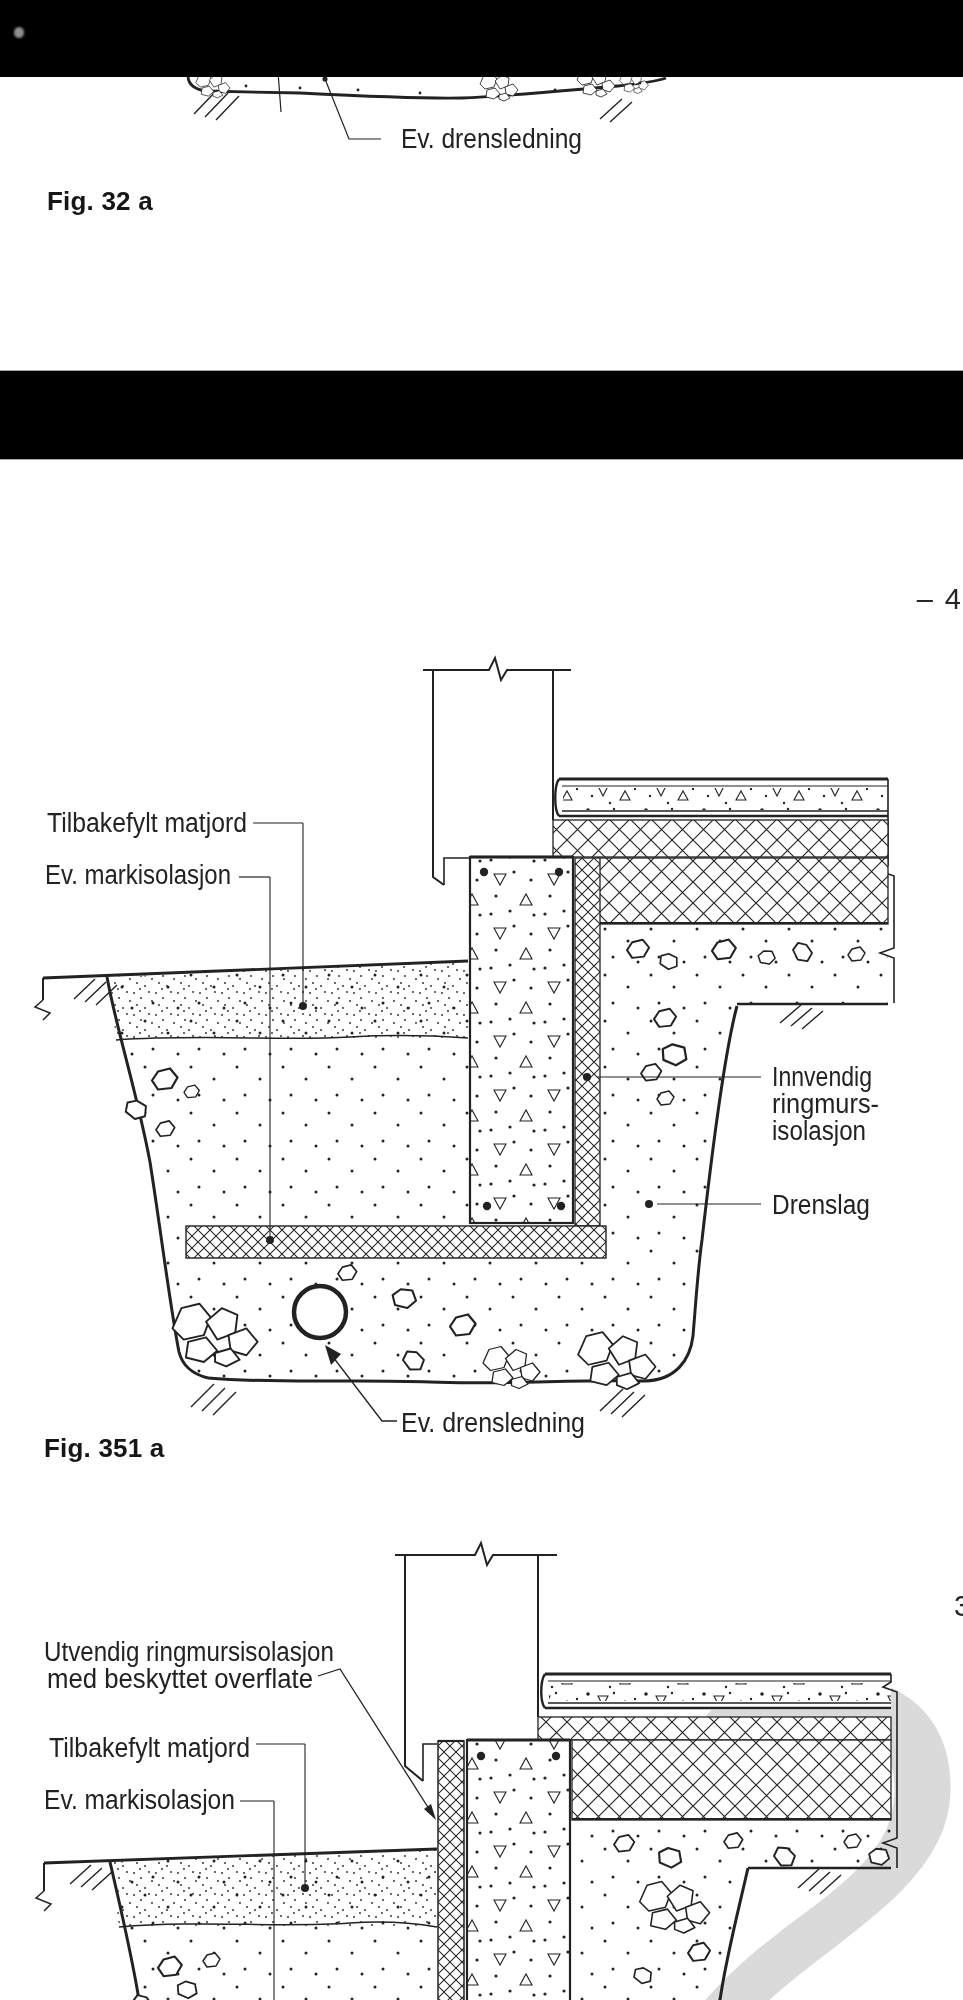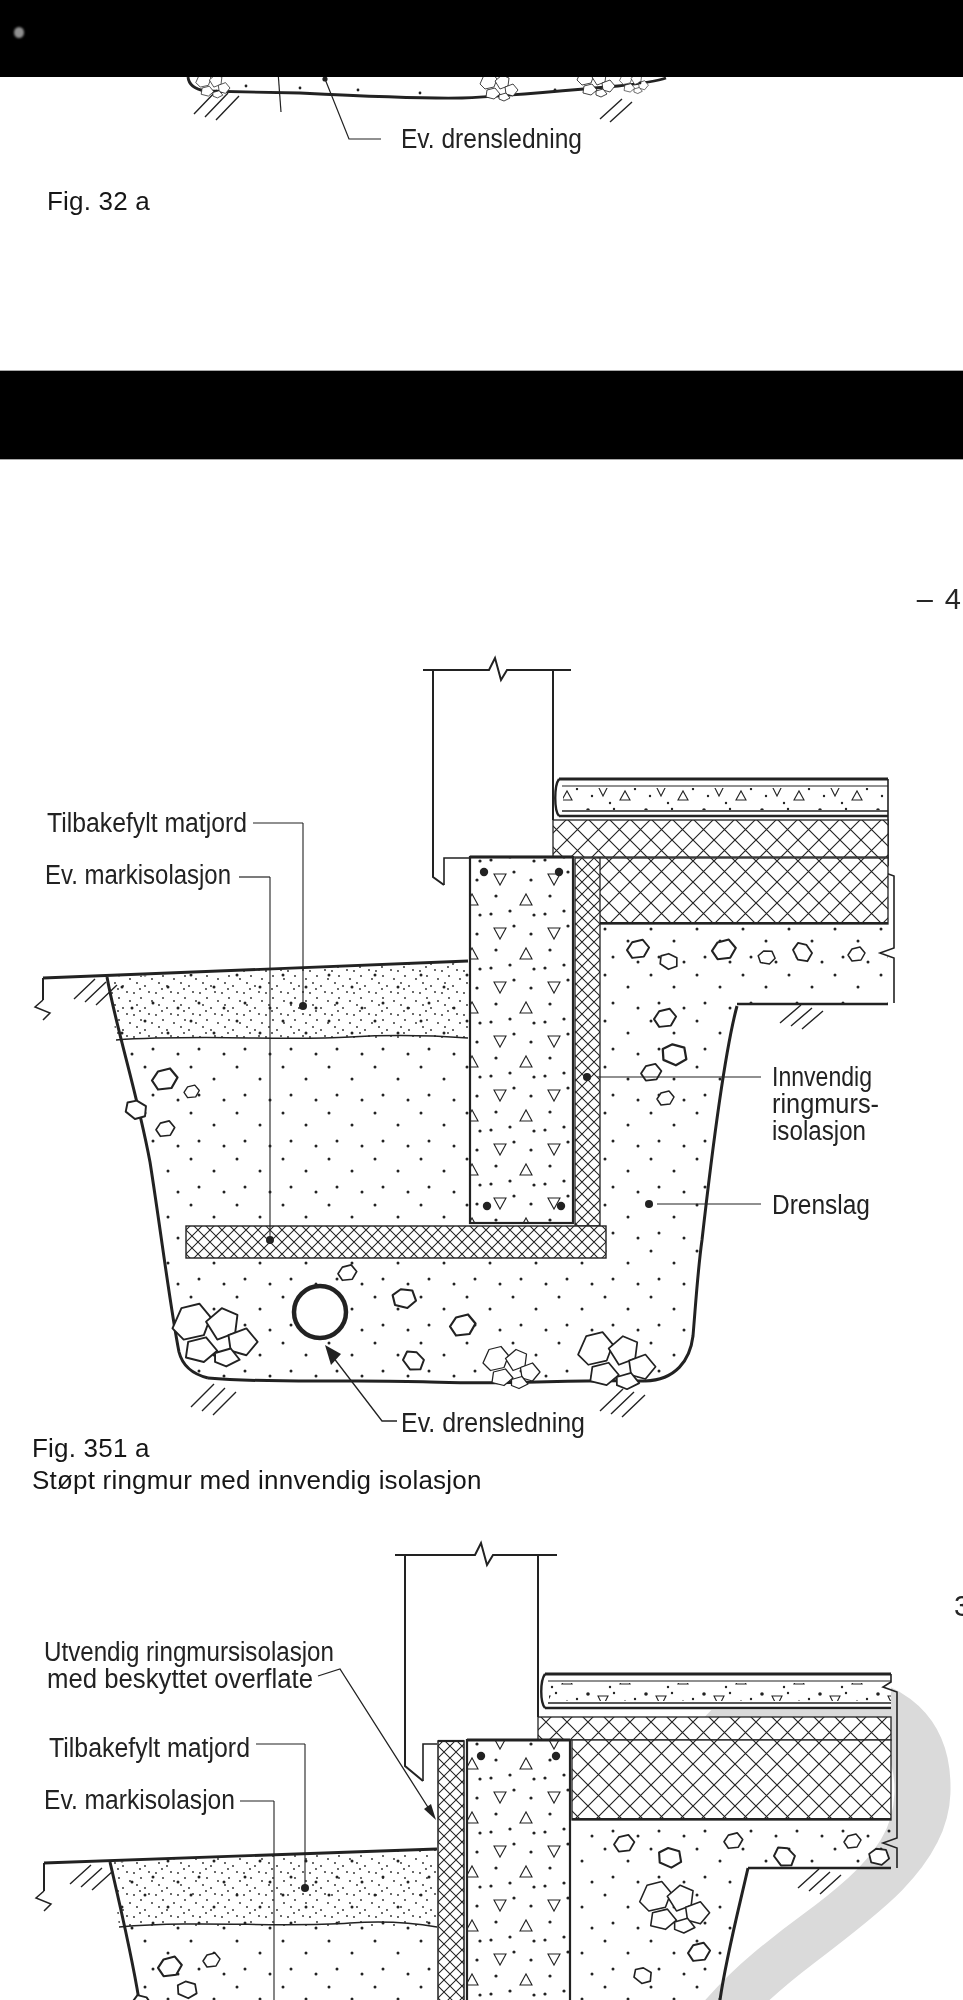--- a/index.html
+++ b/index.html
@@ -6,23 +6,23 @@
   .page{position:relative;width:963px;height:2000px;background:#ffffff;overflow:hidden;
         font-family:"Liberation Sans",sans-serif;}
   .bar{position:absolute;left:0;width:963px;background:#000;z-index:3;}
   #bar-top{top:0;height:77px;}
   #bar-mid{top:370px;height:88px;border-top:1px solid #a8a8a8;border-bottom:1px solid #a8a8a8;}
   .scan-dot{position:absolute;left:14px;top:27px;width:10px;height:11px;background:#909090;
             border-radius:50%;filter:blur(1px);}
   .watermark{position:absolute;left:640px;top:1580px;font-size:620px;line-height:1;
              color:#dadada;z-index:0;transform:rotate(2deg);user-select:none;}
   .drawing{position:absolute;left:0;top:0;z-index:1;}
-  .caption{position:absolute;color:#161616;font-size:26px;z-index:2;letter-spacing:.2px;}
+  .caption{position:absolute;color:#161616;font-size:26px;z-index:2;letter-spacing:.2px;font-weight:bold;}
   #caption-32{left:47px;top:183px;line-height:36px;}
-  #caption-351a{left:32px;top:1432px;line-height:32px;}
+  #caption-351a{left:44px;top:1432px;line-height:32px;}
   .pageno{position:absolute;color:#262626;font-size:29px;z-index:2;letter-spacing:2px;}
   #pageno-top{top:583px;right:0;}
   #pageno-bottom{top:1590px;left:954px;}
   svg text{font-family:"Liberation Sans",sans-serif;font-size:27px;fill:#222;}
 </style>
 </head>
 <body>
 
 <div class="page">
 
@@ -334,19 +334,18 @@
   <div class="bar" id="bar-top">
     <span class="scan-dot"></span>
   </div>
   <div class="bar" id="bar-mid"></div>
 
   <div class="caption" id="caption-32">
     <div>Fig. 32 a</div>
   </div>
   <div class="caption" id="caption-351a">
     <div>Fig. 351 a</div>
-    <div>Støpt ringmur med innvendig isolasjon</div>
   </div>
 
   <div class="pageno" id="pageno-top">– 4</div>
   <div class="pageno" id="pageno-bottom">3</div>
 
 </div>
 
 </body></html>

